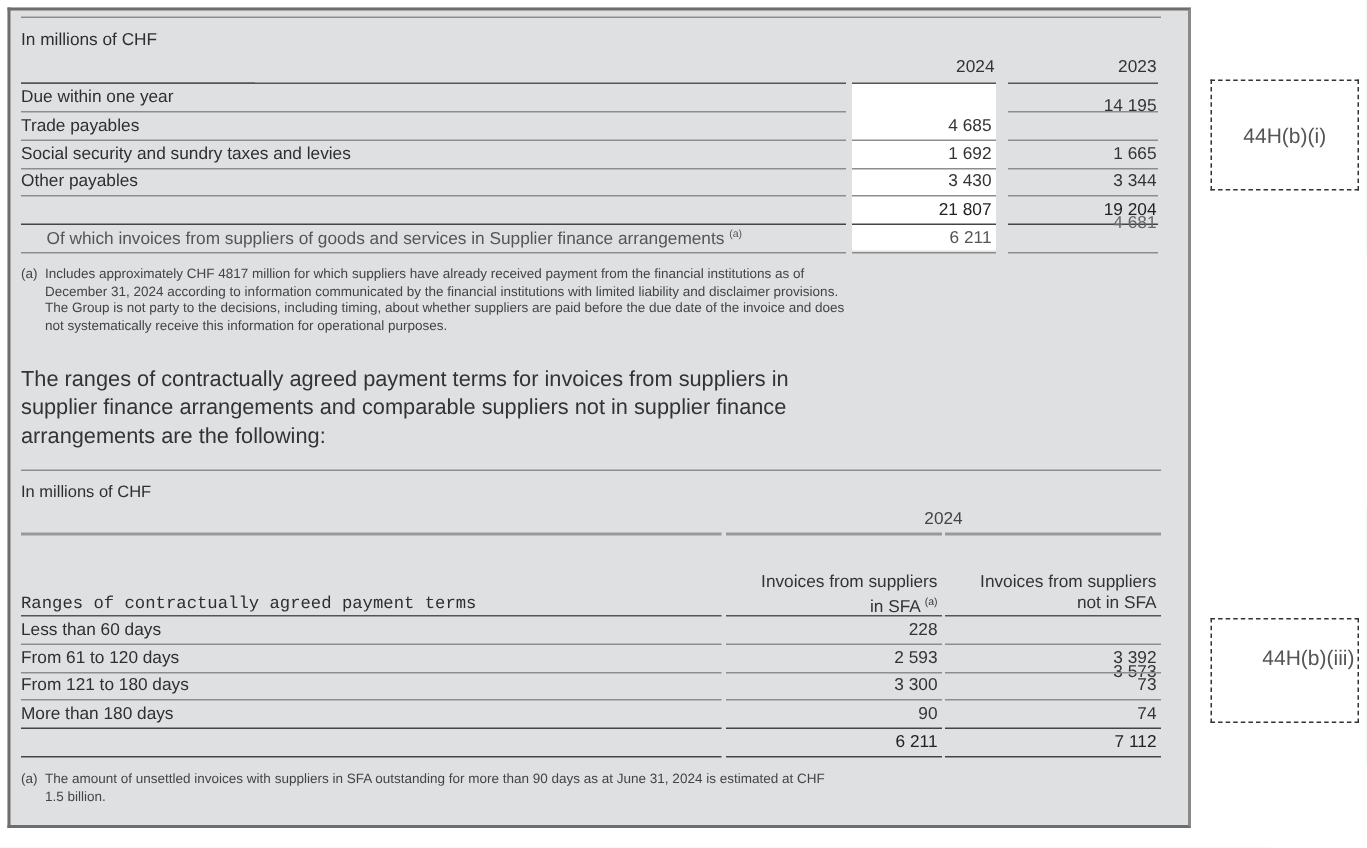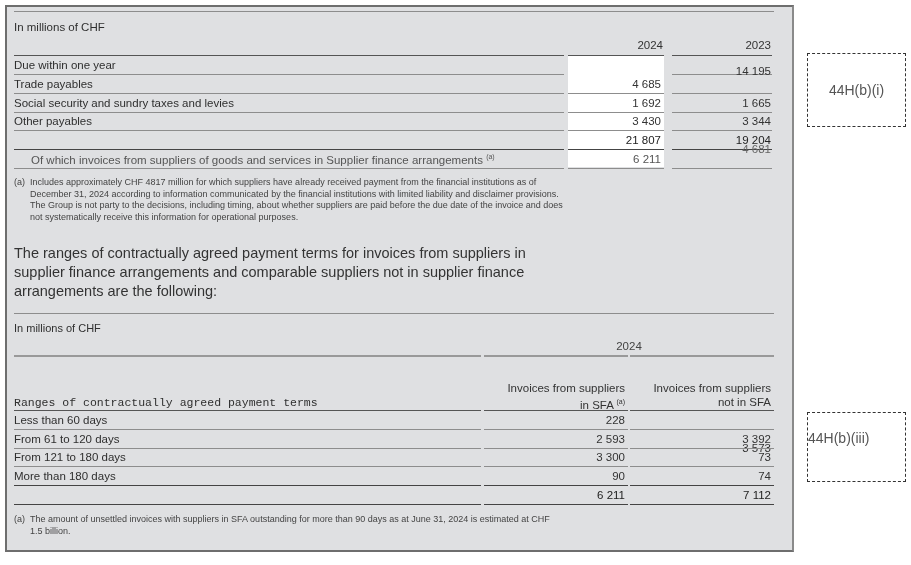--- a/index.html
+++ b/index.html
@@ -172,15 +172,15 @@
   <div class="abs" style="left:7px; top:507px; width:550px;">
     <span class="abs small" style="left:0; top:0;">(a)</span>
     <div class="abs small" style="left:16px; top:0; width:534px;">The amount of unsettled invoices with suppliers in SFA outstanding for more than 90 days as at June 31, 2024 is estimated at CHF 1.5 billion.</div>
   </div>
 </div>
 
 <div class="ref-box" style="left:807px; top:53px; width:99px; height:74px;">
   <div>44H(b)(i)</div>
 </div>
 
-<div class="ref-box" style="left:807px; top:412px; width:99px; height:70px; justify-content:flex-start; padding-top:14px; text-align:left; padding-right:2px;">
+<div class="ref-box" style="left:807px; top:412px; width:99px; height:70px; justify-content:flex-start; padding-top:14px; text-align:right; padding-right:2px;">
   <div>44H(b)(iii)</div>
 </div>
 
 </body></html>

